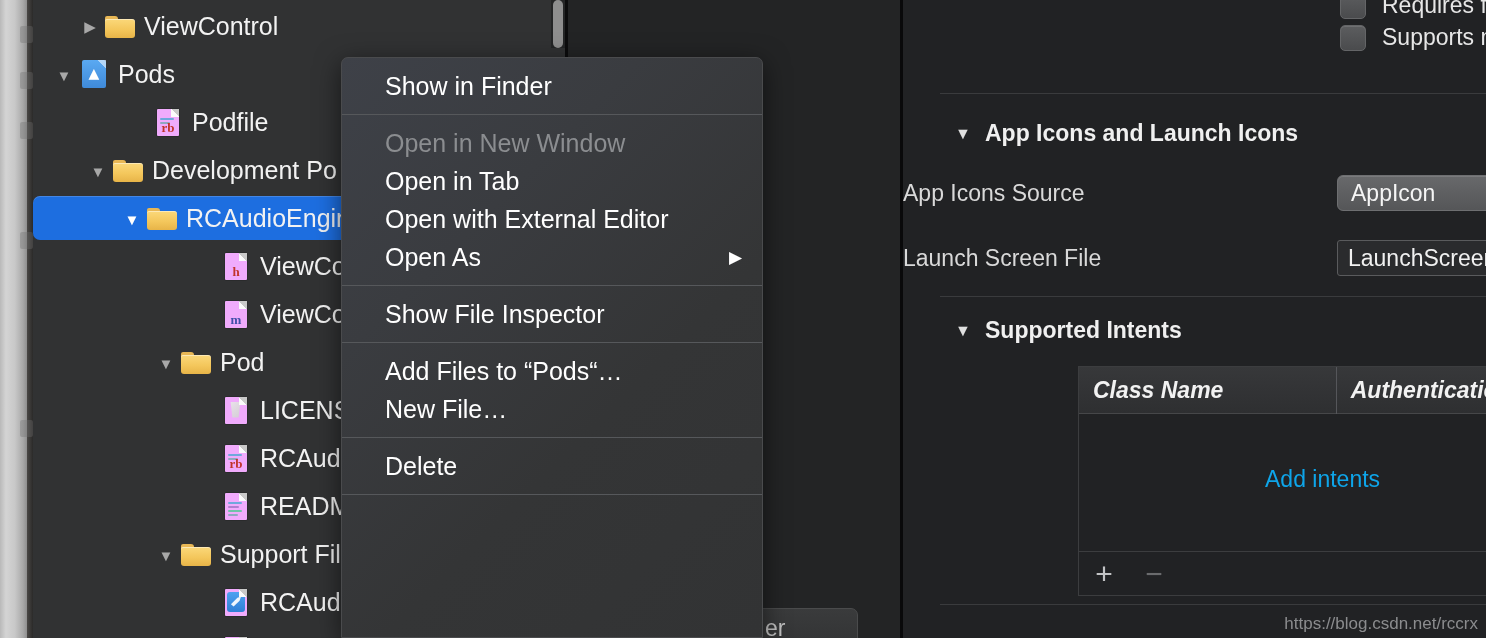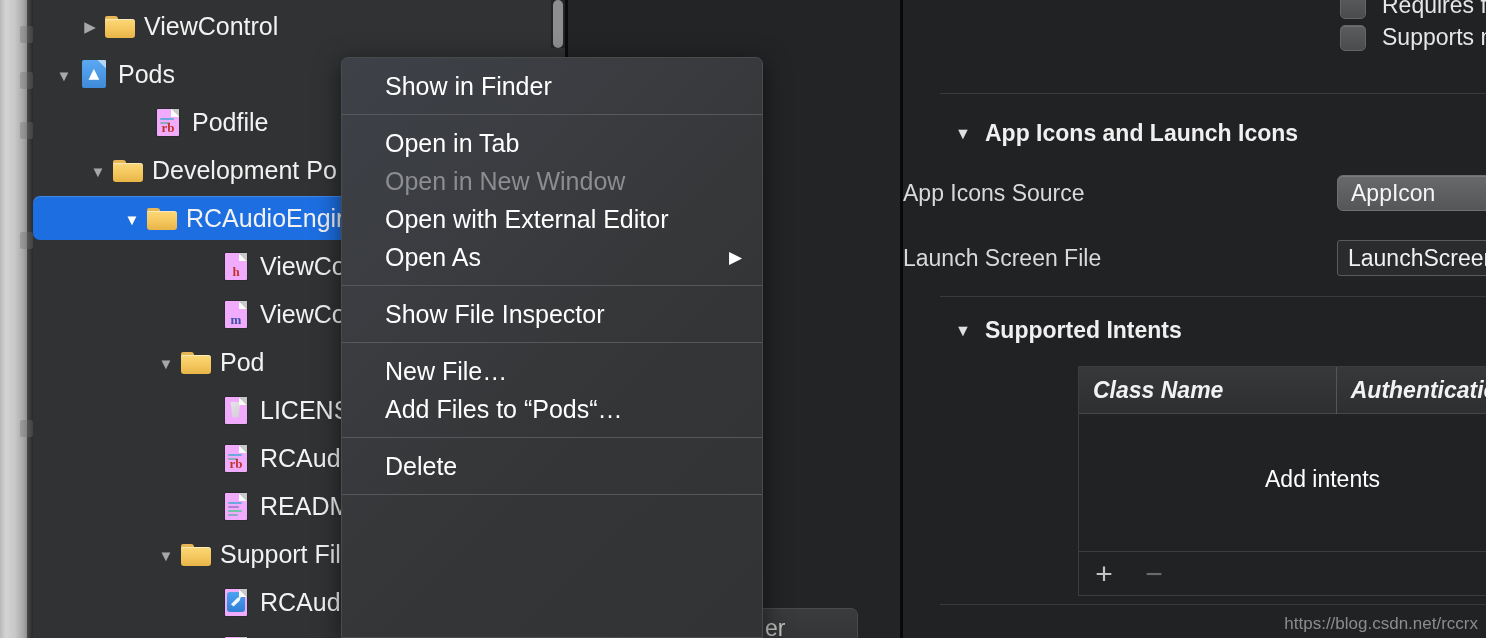--- a/index.html
+++ b/index.html
@@ -215,21 +215,21 @@
     background: linear-gradient(to bottom, #37383a, #2e2f31);
     border-bottom: 1px solid #464749;
   }
   .table-head .th {
     color: #f2f2f2; font-size: 23px; font-weight: bold;
     padding-left: 14px; height: 47px; line-height: 47px;
     white-space: nowrap; overflow: hidden; font-style: italic;
   }
   .table-head .th + .th { border-left: 1px solid #55565a; }
   .table-empty {
-    color: #ffffff; font-size: 23px;
+    color: #0ea5e9; font-size: 23px;
     padding-top: 52px; padding-left: 186px; white-space: nowrap;
   }
   .table-footer {
     position: absolute; left: 0; right: 0; bottom: 0; height: 44px;
     border-top: 1px solid #3c3d3f;
     display: flex; align-items: center;
   }
   .tbl-btn {
     width: 50px; height: 44px; display: flex; align-items: center; justify-content: center;
     color: #c2c3c5; font-size: 30px; line-height: 1;
@@ -489,47 +489,47 @@
 
   <div class="ctx-menu">
     <div id="ctx-body">
         <div class="ctx-group">
           <div class="ctx-item">
             <span>Show in Finder</span>
           </div>
         </div>
         <div class="ctx-sep"></div>
         <div class="ctx-group">
-          <div class="ctx-item">
-            <span>Open in Tab</span>
-          </div>
           <div class="ctx-item disabled">
             <span>Open in New Window</span>
           </div>
           <div class="ctx-item">
+            <span>Open in Tab</span>
+          </div>
+          <div class="ctx-item">
             <span>Open with External Editor</span>
           </div>
           <div class="ctx-item">
             <span>Open As</span>
             <span class="submenu-arrow">▶</span>
           </div>
         </div>
         <div class="ctx-sep"></div>
         <div class="ctx-group">
           <div class="ctx-item">
             <span>Show File Inspector</span>
           </div>
         </div>
         <div class="ctx-sep"></div>
         <div class="ctx-group">
           <div class="ctx-item">
+            <span>Add Files to “Pods“…</span>
+          </div>
+          <div class="ctx-item">
             <span>New File…</span>
-          </div>
-          <div class="ctx-item">
-            <span>Add Files to “Pods“…</span>
           </div>
         </div>
         <div class="ctx-sep"></div>
         <div class="ctx-group">
           <div class="ctx-item">
             <span>Delete</span>
           </div>
         </div>
         <div class="ctx-sep"></div>
       </div>

